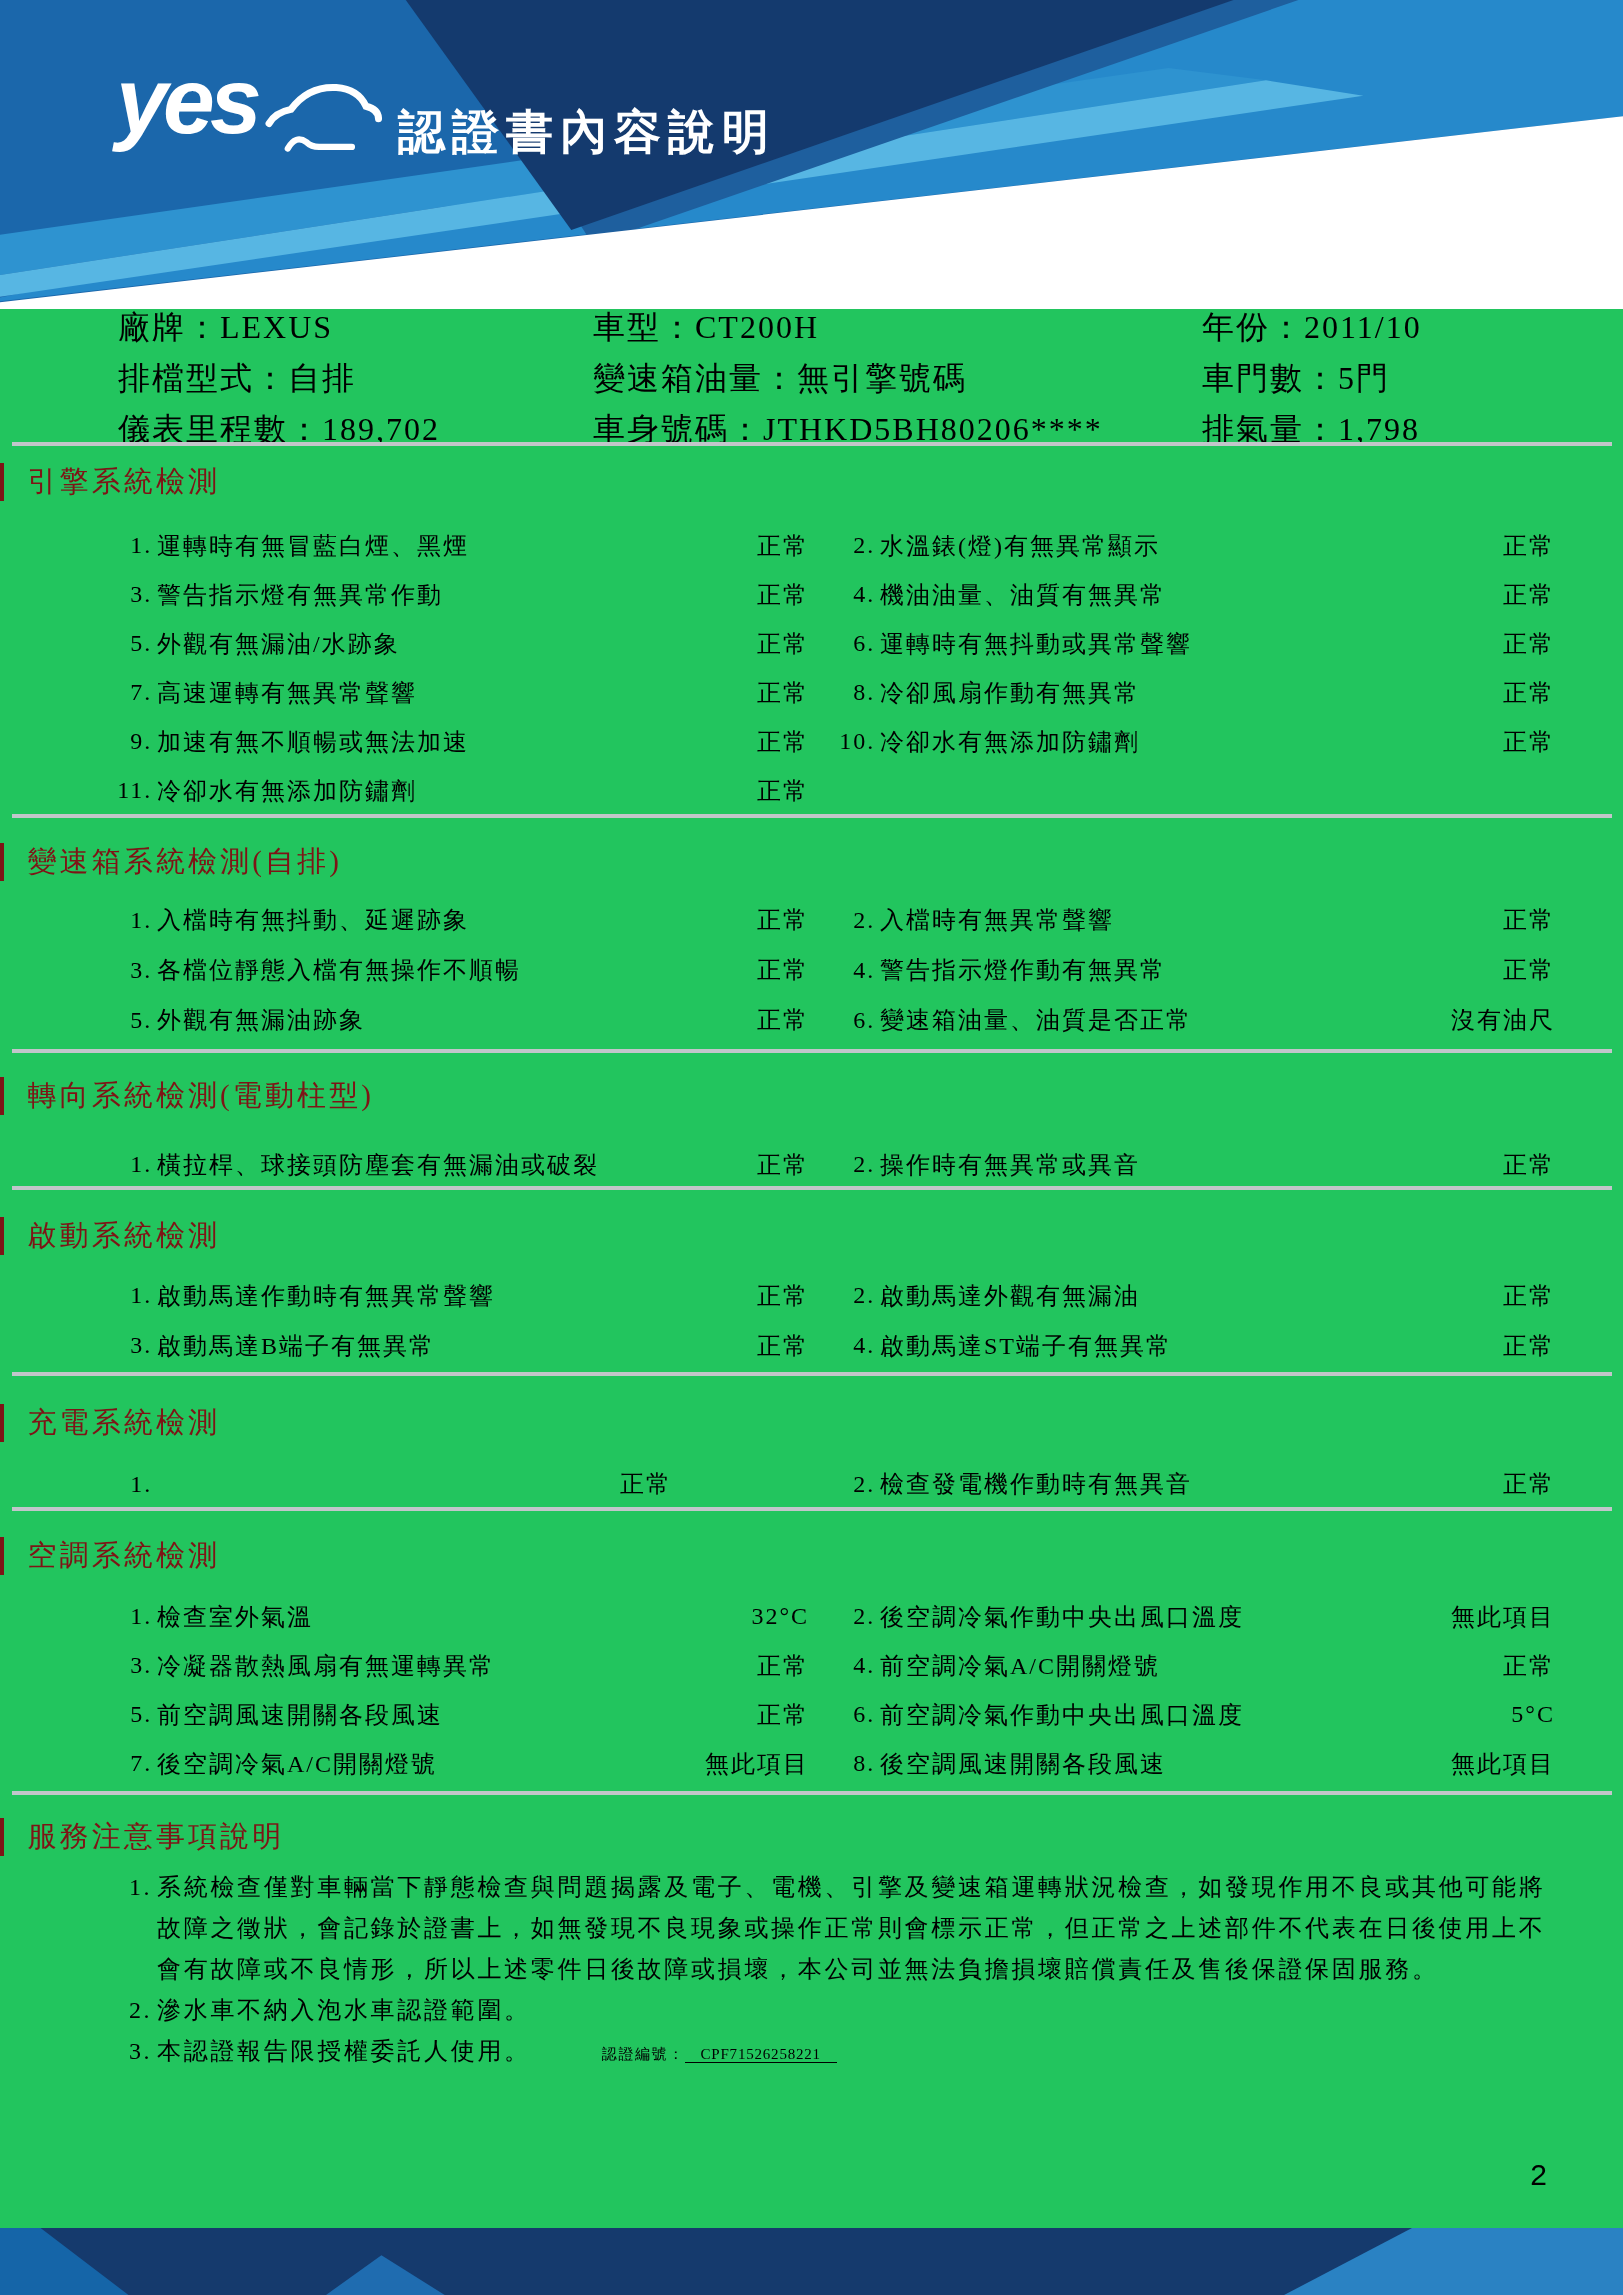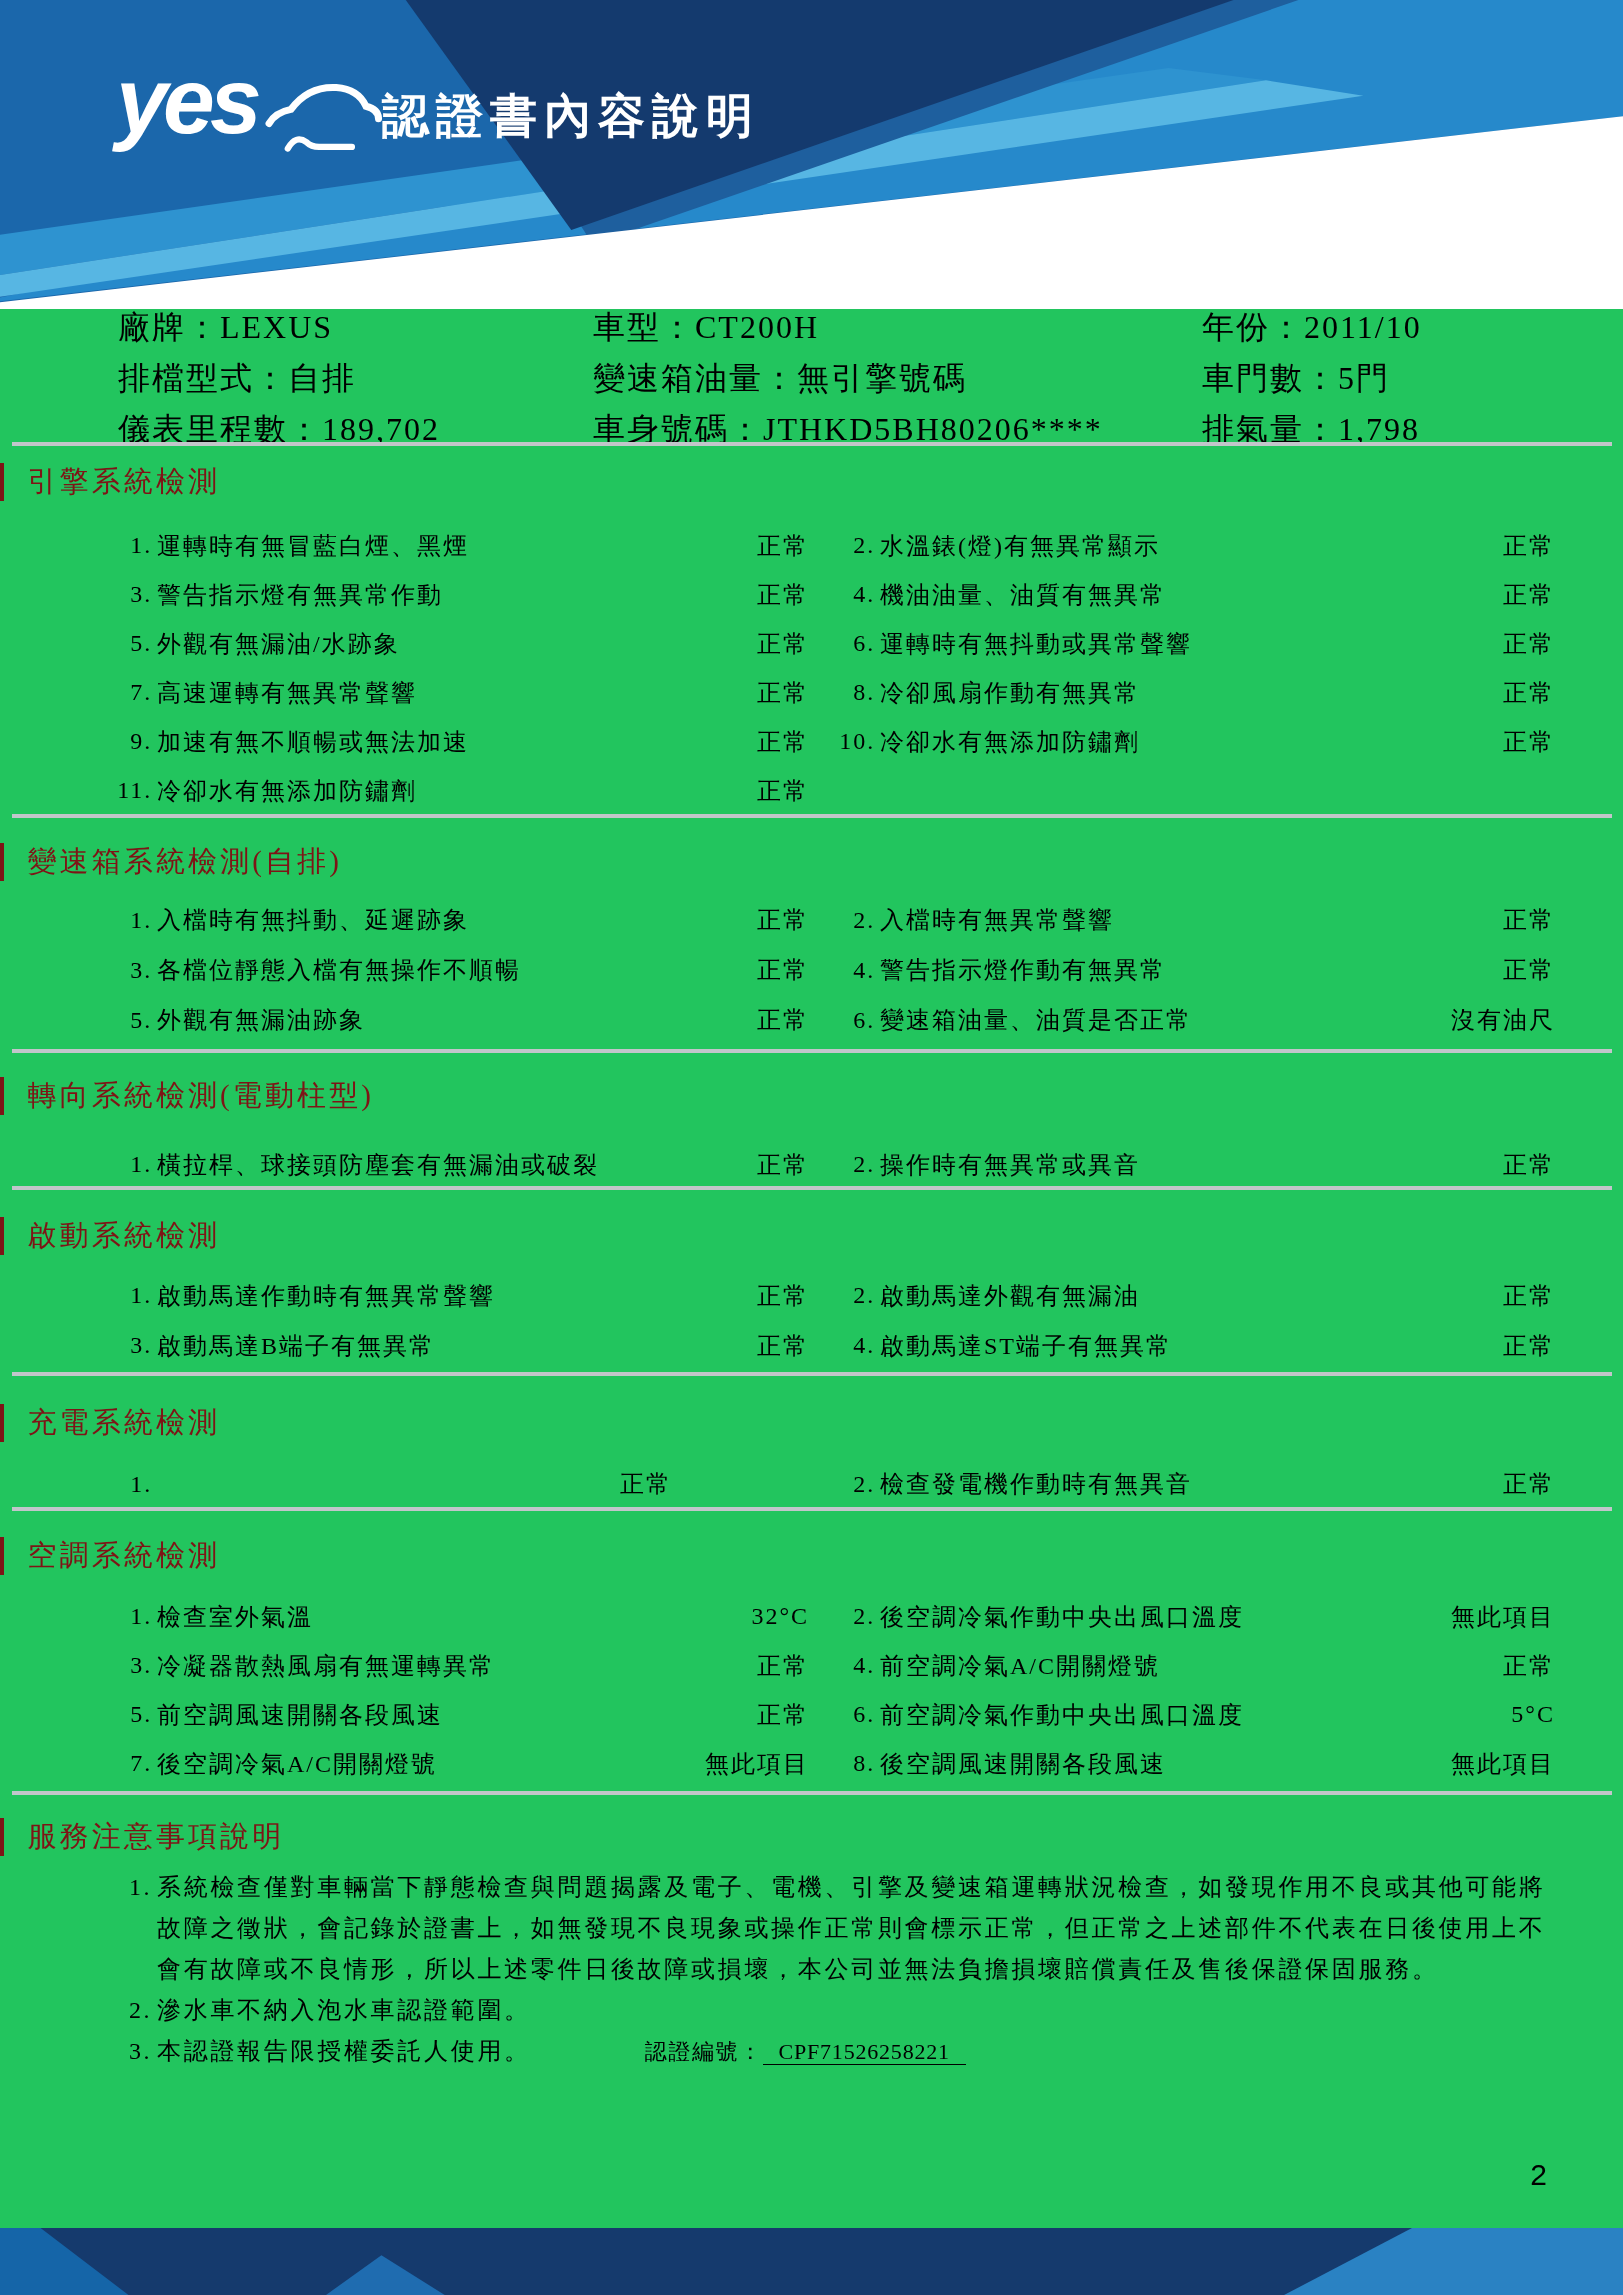--- a/index.html
+++ b/index.html
@@ -16,21 +16,21 @@
   .hd .midtri {background:#1e5f9e;clip-path:polygon(27% 0,80% 0,36.5% 79%);}
   .hd .navtri {background:#143a6e;clip-path:polygon(25% 0,76% 0,35.2% 74.4%);}
   .hd .whitecut{background:#ffffff;clip-path:polygon(0 97.8%,100% 37.6%,100% 100%,0 100%);}
   .logo{position:absolute;left:116px;top:61px;width:259px;height:110px;color:#fff;}
   .logo-text{
     position:absolute;left:0;top:-6.3px;font-family:"Liberation Sans",sans-serif;
     font-size:93px;font-weight:bold;font-style:italic;letter-spacing:-4.7px;line-height:1;
   }
   .logo-car{position:absolute;left:148px;top:14px;}
   .hd-title{
-    position:absolute;left:382px;top:85px;margin:0;color:#fff;
+    position:absolute;left:382px;top:85px;margin:16px;color:#fff;
     font-family:"Liberation Sans",sans-serif;font-size:47px;font-weight:bold;letter-spacing:7px;text-align:center;
   }
   
   .vinfo{
     position:absolute;top:302px;left:118px;width:1453px;
     display:grid;grid-template-columns:475px 609px 1fr;
     font-size:32px;letter-spacing:2px;
   }
   .vinfo .cell{height:51px;display:flex;align-items:center;white-space:nowrap;}
   
@@ -48,21 +48,21 @@
   .no{text-align:right;padding-right:4.7px;}
   .txt{text-align:left;overflow:hidden;}
   .res{text-align:right;}
   
   .notes{position:absolute;left:0;top:1817px;width:1623px;}
   .notes .rows{margin-left:90px;width:1465px;margin-top:11px;}
   .note-item{display:grid;grid-template-columns:67px 1398px;align-items:baseline;
     font-size:24px;letter-spacing:2.7px;line-height:41px;}
   .note-text{text-align:left;}
   .note-line3{display:flex;align-items:baseline;}
-  .cert{margin-left:114px;font-size:22px;letter-spacing:1.6px;white-space:nowrap;}
+  .cert{margin-left:71px;font-size:15px;letter-spacing:1.6px;white-space:nowrap;}
   .cert-value{font-family:"Liberation Serif","DejaVu Serif",serif;border-bottom:1.6px solid #000;padding:0 15.7px;letter-spacing:0.8px;}
   
   .pagenum{position:absolute;left:1461px;top:2158px;width:86px;text-align:right;
     font-family:"Liberation Sans",sans-serif;font-size:30px;}
   .ft{position:absolute;left:0;top:2228px;width:1623px;height:68px;background:#153a6d;}
   .ft .layer{position:absolute;inset:0;}
   .ft .ft-left{background:#1565a8;clip-path:polygon(0 0,2.5% 0,8% 100%,0 100%);}
   .ft .ft-mid{background:#1f6cb0;clip-path:polygon(20% 100%,27.5% 100%,23.5% 40%);}
   .ft .ft-right{background:#2a82c3;clip-path:polygon(87% 0,100% 0,100% 100%,79% 100%);}
 </style>

